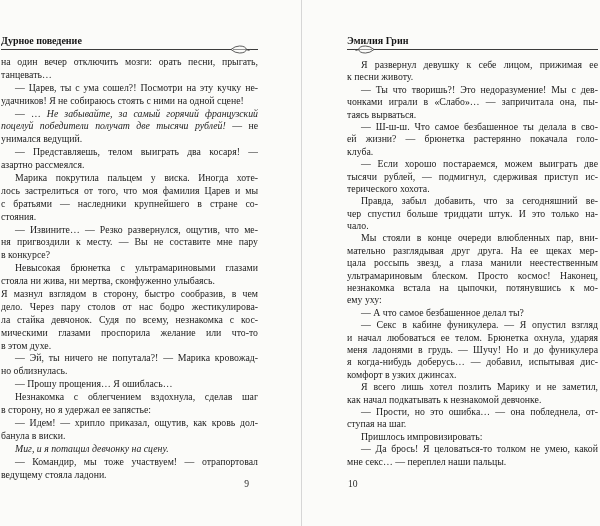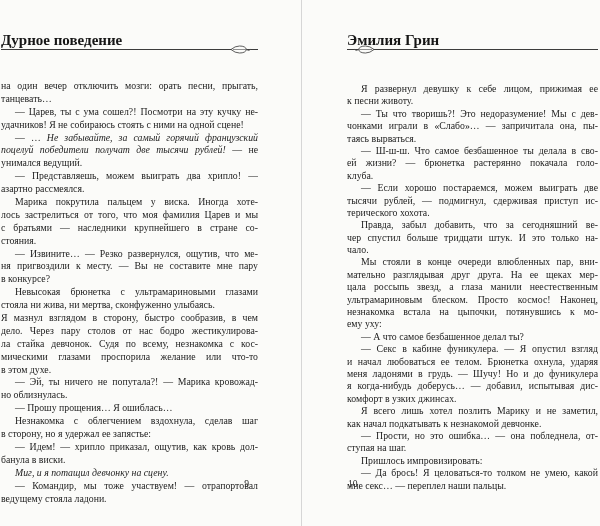--- a/index.html
+++ b/index.html
@@ -9,28 +9,28 @@
     font-family:"Liberation Serif","DejaVu Serif",serif;
     color:#1c1c1c;
   }
   .book{position:absolute;inset:0;}
   .divider{position:absolute;left:301px;top:0;width:1px;height:526px;background:#d6d6d6;}
   .page{position:absolute;top:0;height:526px;}
   .page-left{left:1px;width:257px;}
   .page-right{left:347px;width:251px;}
   .header-title{
     position:absolute;top:35px;left:0;width:100%;
-    font-size:15px;font-weight:700;color:#161616;line-height:11px;
+    font-size:10px;font-weight:700;color:#161616;line-height:11px;
   }
   .page-right .header-title{text-align:left;}
   .header-rule{position:absolute;top:49px;left:0;width:100%;height:1px;background:#3c3c3c;}
   .ornament{position:absolute;top:-4px;}
   .page-left .ornament{right:7px;}
   .page-right .ornament{left:7px;transform:scaleX(-1);}
-  .page-body{position:absolute;left:0;width:100%;margin-top:24px;}
+  .page-body{position:absolute;left:0;width:100%;}
   .page-left .page-body{top:56px;}
   .page-right .page-body{top:59px;}
   .line{
     text-align:justify;text-align-last:justify;
     font-size:9.8px;overflow:hidden;white-space:normal;
   }
   .page-left .line{height:12.9px;line-height:12.9px;}
   .page-right .line{height:12.4px;line-height:12.4px;}
   .line.lastline{text-align-last:left;}
   .line.indent{text-indent:14px;}
@@ -57,21 +57,21 @@
       </svg>
     </div>
     <div class="page-body">
         <div class="line"><span>на один вечер отключить мозги: орать песни, прыгать,</span></div>
         <div class="line lastline"><span>танцевать…</span></div>
         <div class="line indent"><span>— Царев, ты с ума сошел?! Посмотри на эту кучку не-</span></div>
         <div class="line lastline"><span>удачников! Я не собираюсь стоять с ними на одной сцене!</span></div>
         <div class="line indent"><span>— … </span><span class="it">Не забывайте, за самый горячий французский</span></div>
         <div class="line"><span class="it">поцелуй победители получат две тысячи рублей!</span><span> — не</span></div>
         <div class="line lastline"><span>унимался ведущий.</span></div>
-        <div class="line indent"><span>— Представляешь, можем выиграть два хрипло! —</span></div>
+        <div class="line indent"><span>— Представляешь, телом выиграть два косаря! —</span></div>
         <div class="line lastline"><span>азартно рассмеялся.</span></div>
         <div class="line indent"><span>Марика покрутила пальцем у виска. Иногда хоте-</span></div>
         <div class="line"><span>лось застрелиться от того, что моя фамилия Царев и мы</span></div>
         <div class="line"><span>с братьями — наследники крупнейшего в стране со-</span></div>
         <div class="line lastline"><span>стояния.</span></div>
         <div class="line indent"><span>— Извините… — Резко развернулся, ощутив, что ме-</span></div>
         <div class="line"><span>ня пригвоздили к месту. — Вы не составите мне пару</span></div>
         <div class="line lastline"><span>в конкурсе?</span></div>
         <div class="line indent"><span>Невысокая брюнетка с ультрамариновыми глазами</span></div>
         <div class="line lastline"><span>стояла ни жива, ни мертва, сконфуженно улыбаясь.</span></div>

